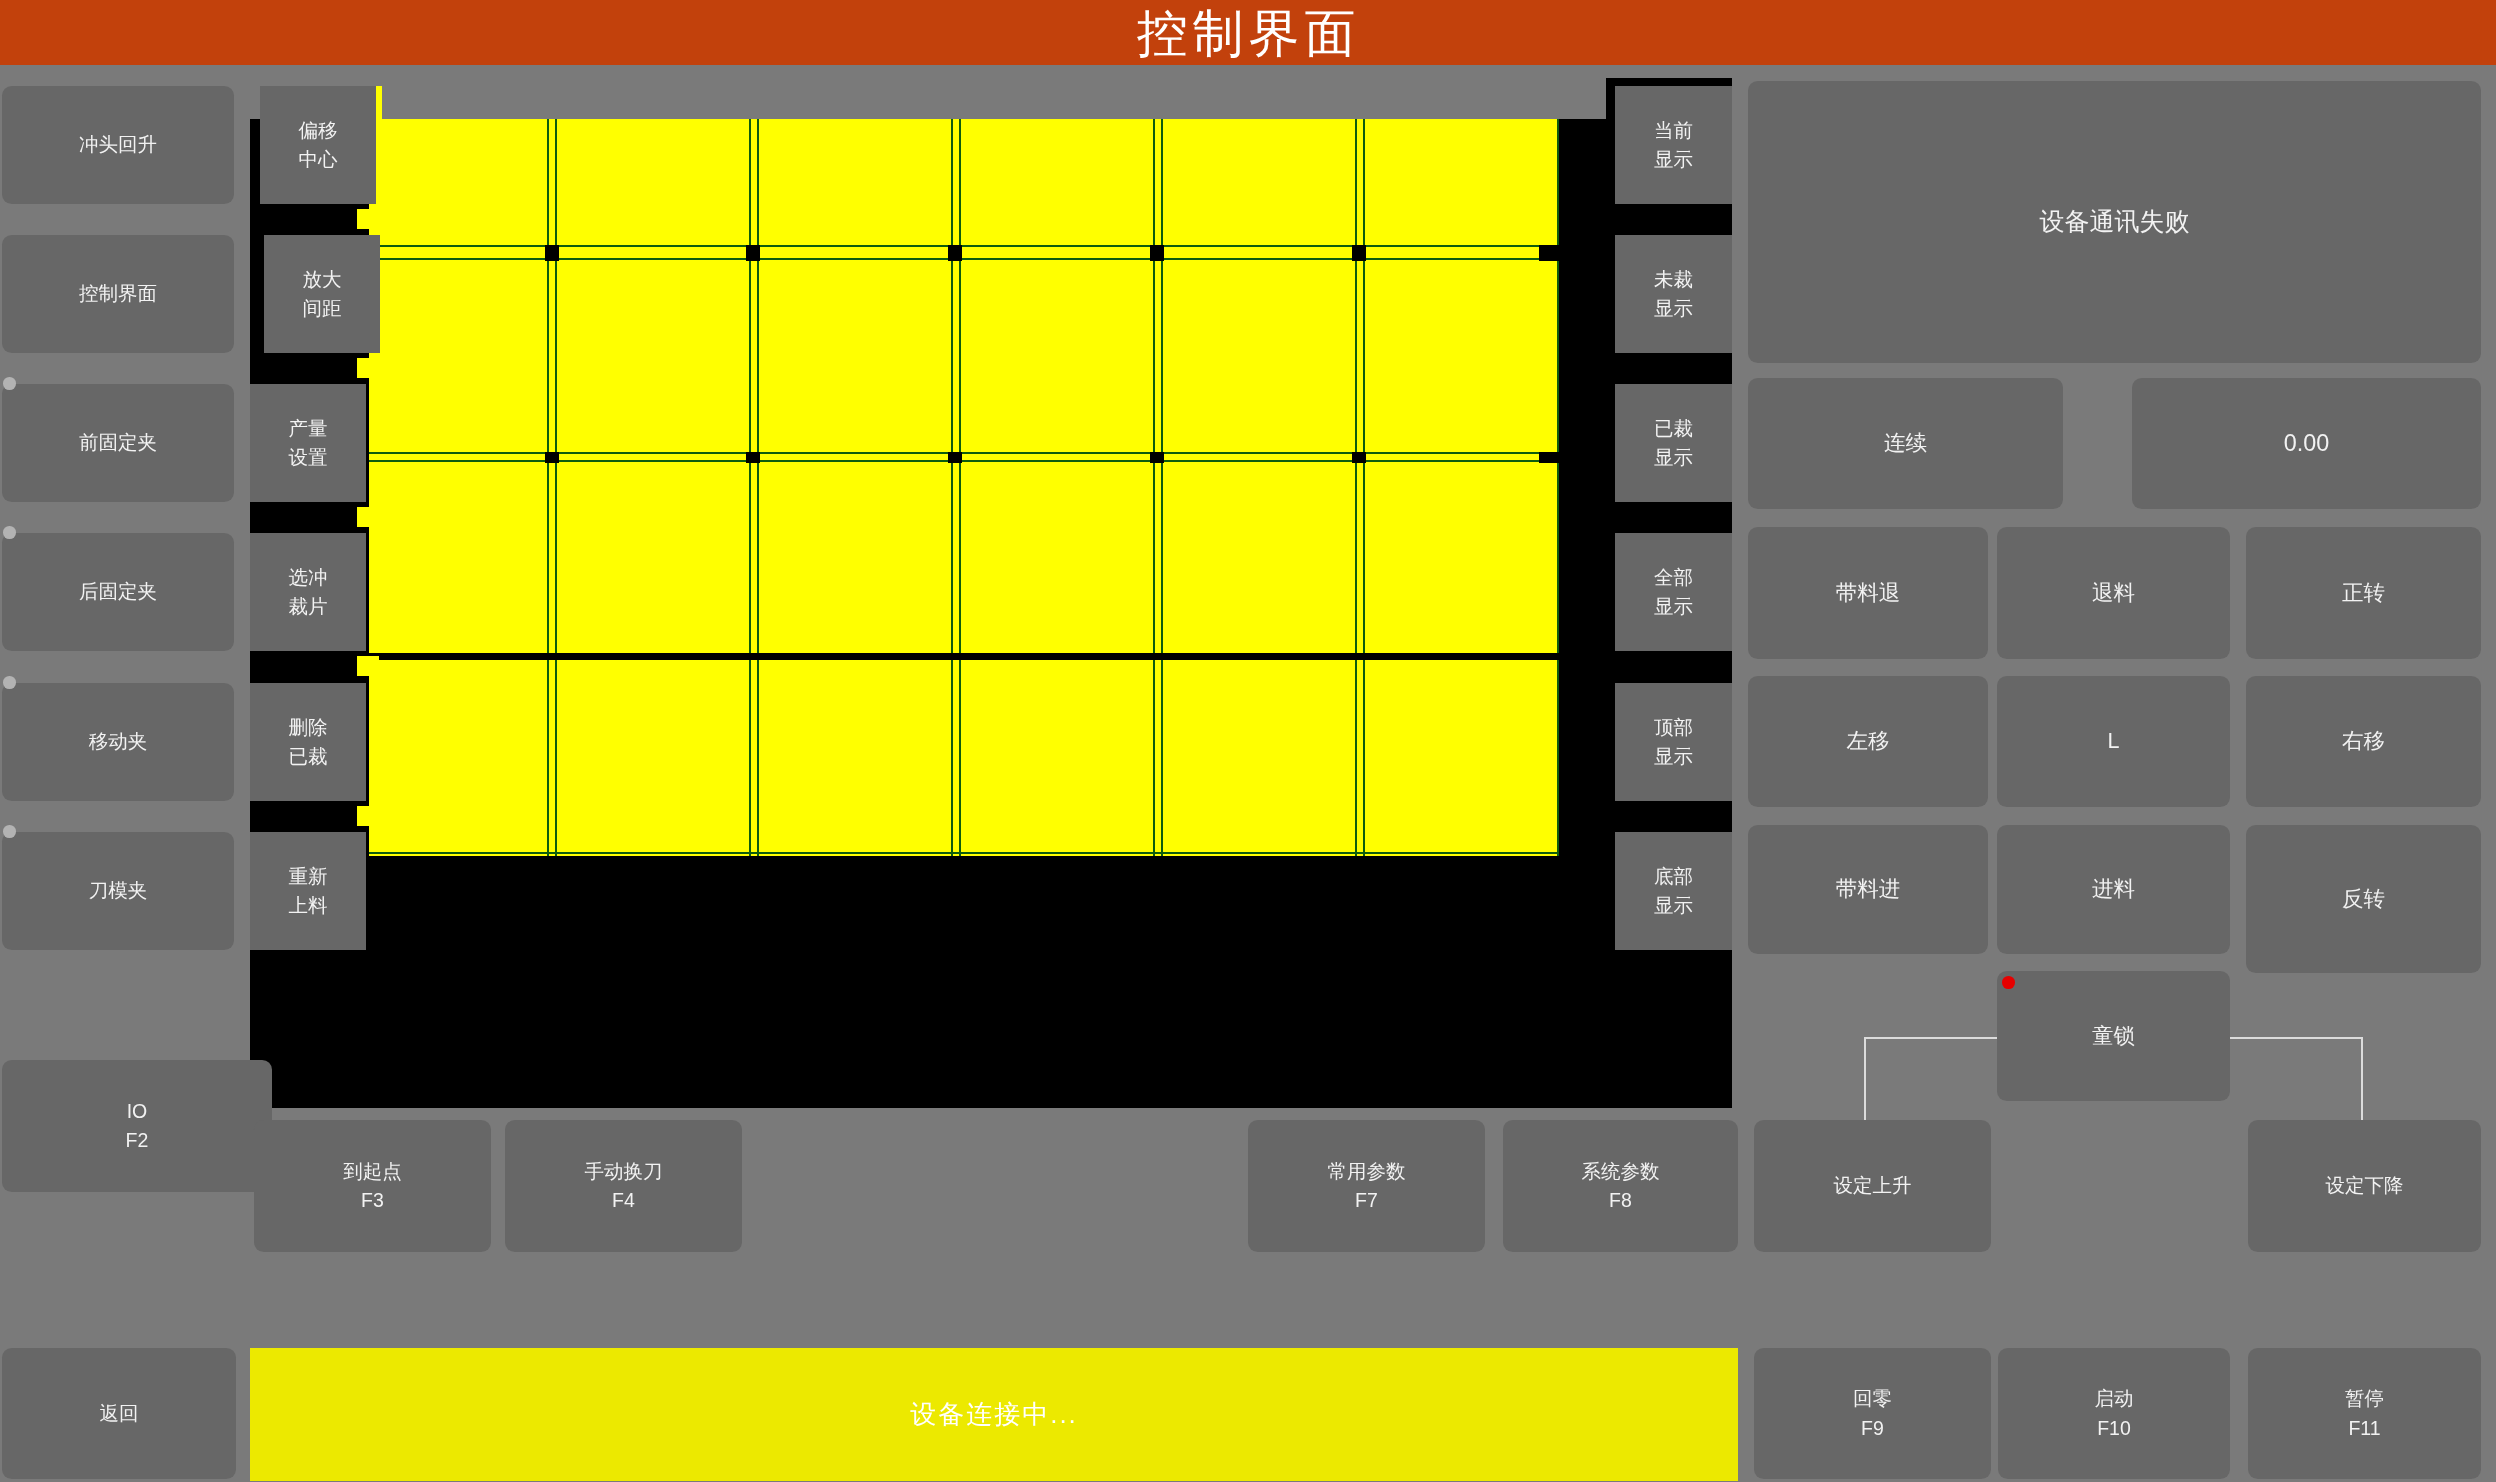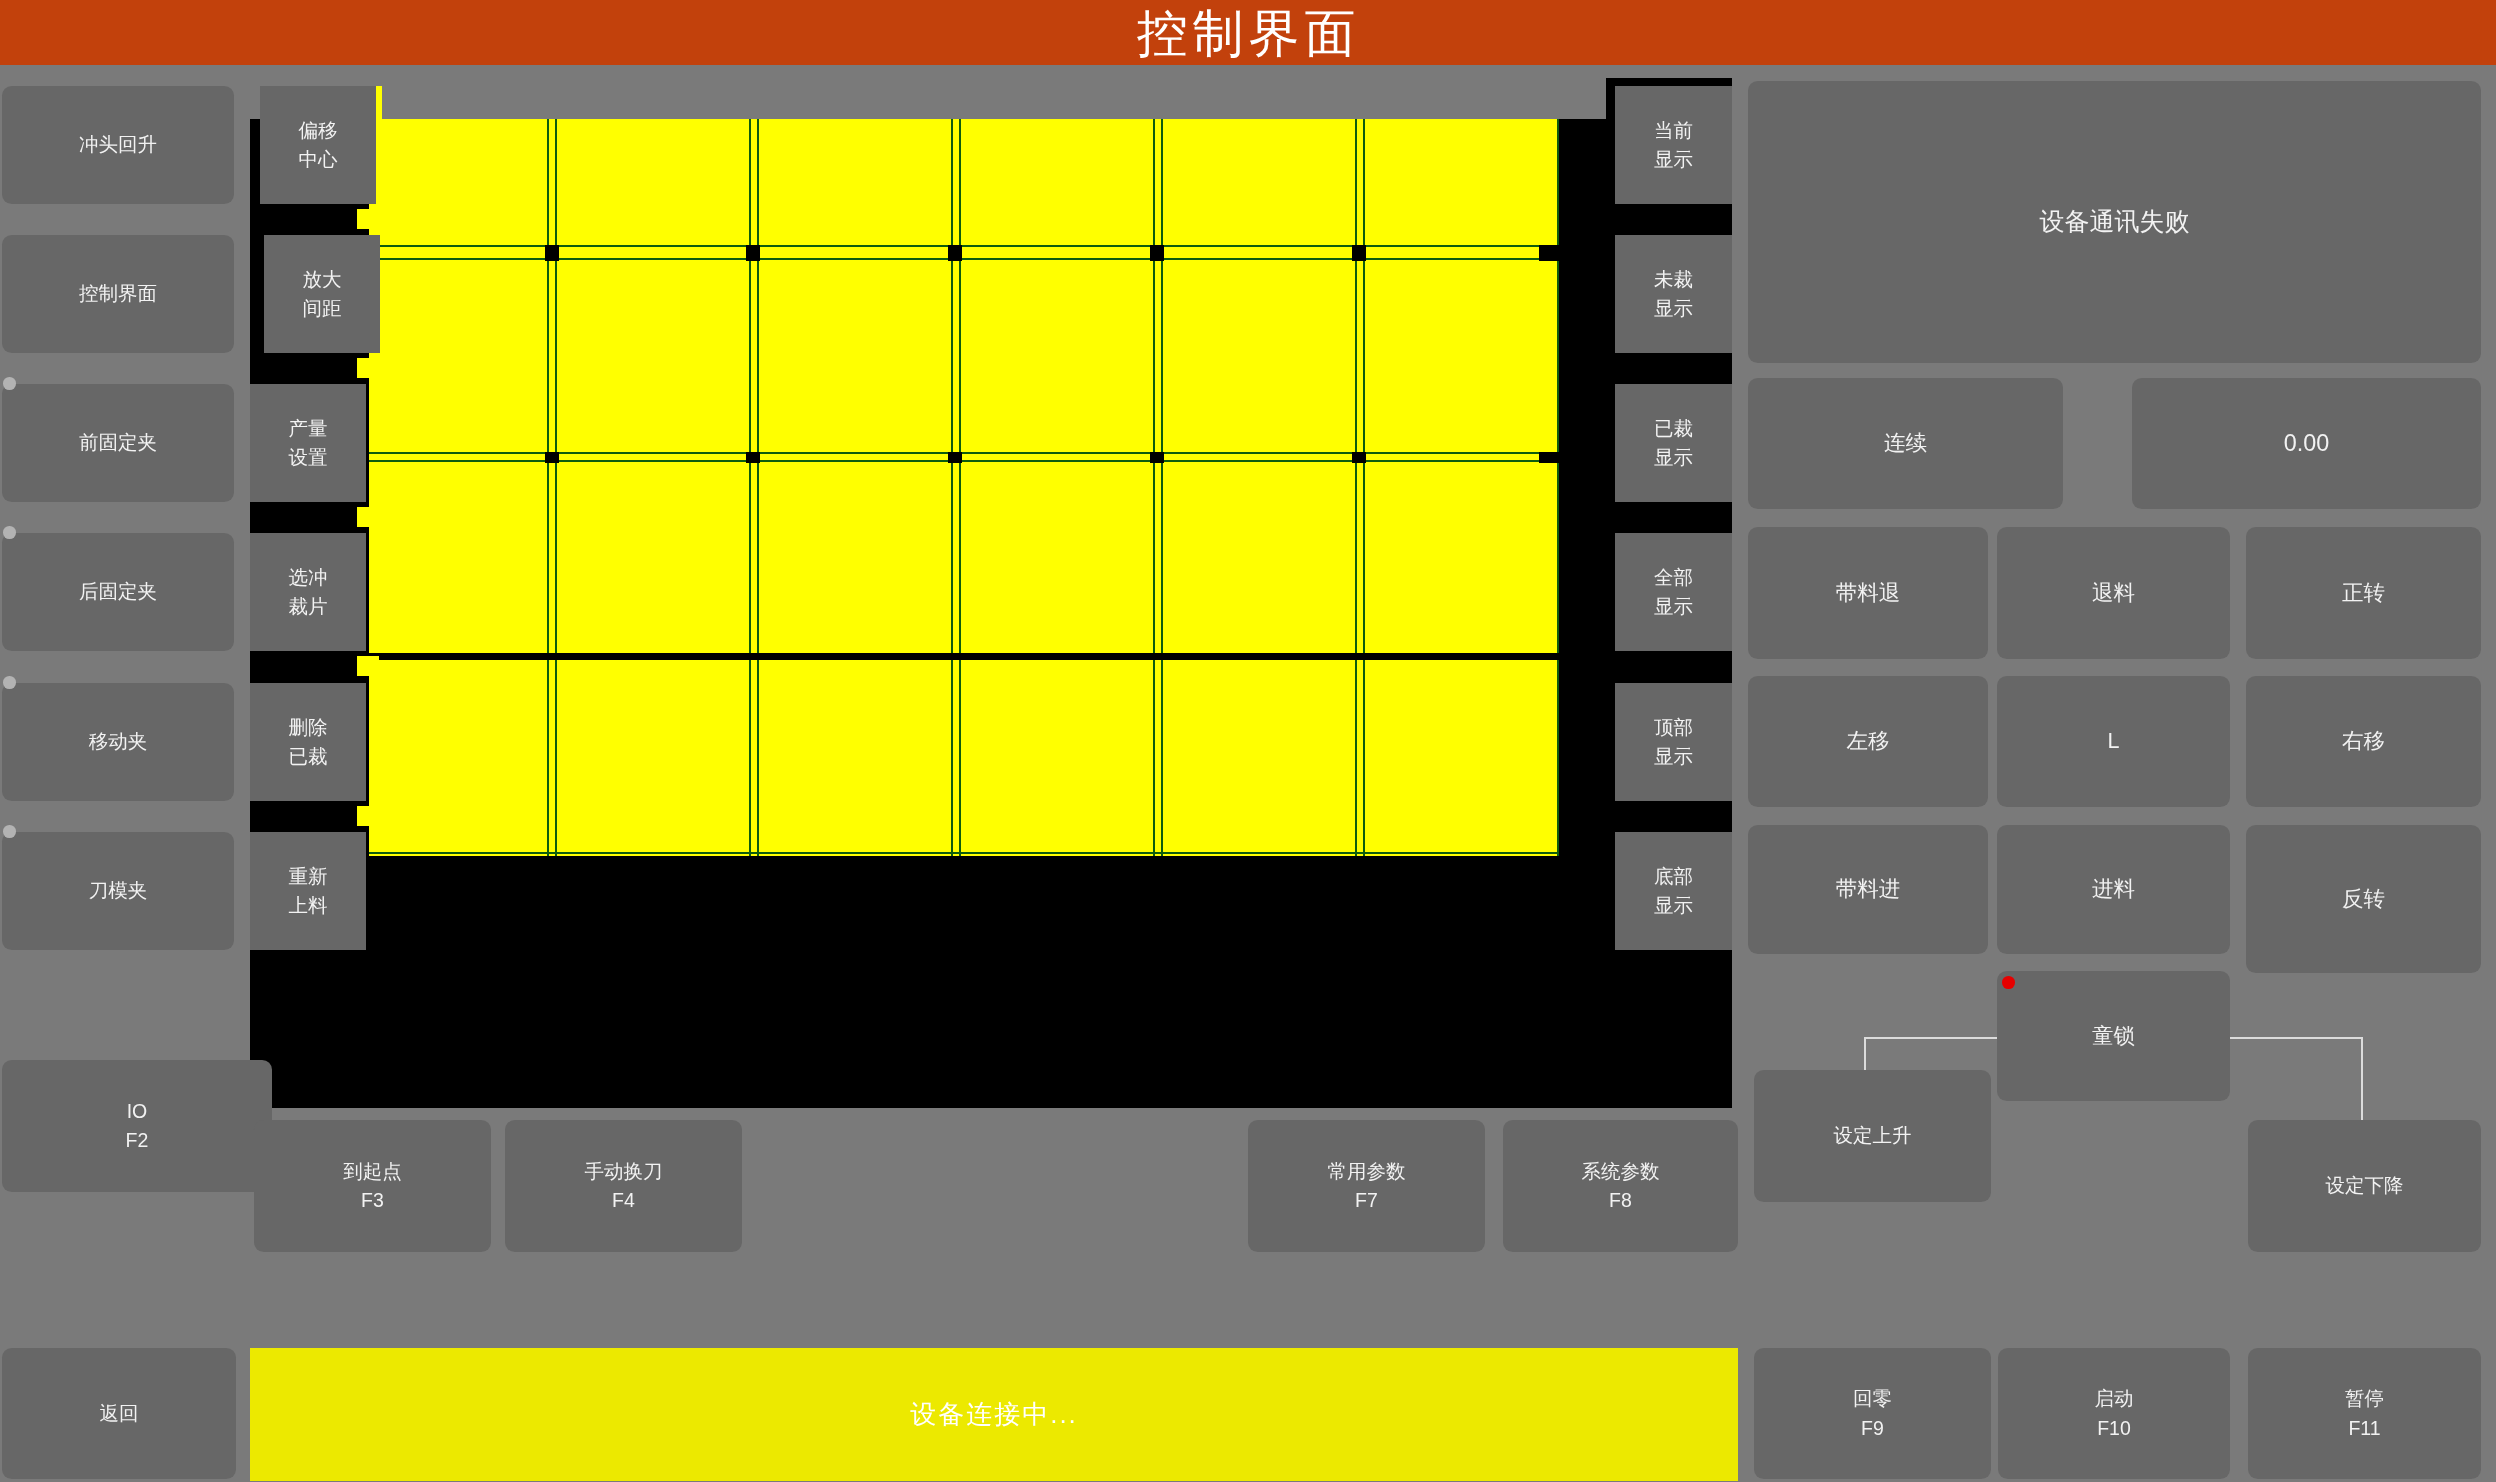--- a/index.html
+++ b/index.html
@@ -154,21 +154,21 @@
 <div class="btn" style="left:2px;top:1060px;width:270px;height:132px;"><span>IO
 F2</span></div>
 <div class="btn" style="left:254px;top:1120px;width:237px;height:132px;"><span>到起点
 F3</span></div>
 <div class="btn" style="left:505px;top:1120px;width:237px;height:132px;"><span>手动换刀
 F4</span></div>
 <div class="btn" style="left:1248px;top:1120px;width:237px;height:132px;"><span>常用参数
 F7</span></div>
 <div class="btn" style="left:1503px;top:1120px;width:235px;height:132px;justify-content:center;"><span>系统参数
 F8</span></div>
-<div class="btn" style="left:1754px;top:1070px;width:237px;height:132px;"><span>设定上升</span></div>
+<div class="btn" style="left:1754px;top:1120px;width:237px;height:132px;"><span>设定上升</span></div>
 <div class="btn" style="left:2248px;top:1120px;width:233px;height:132px;"><span>设定下降</span></div>
 
 <div class="btn" style="left:2px;top:1348px;width:234px;height:131px;"><span>返回</span></div>
 <div id="statusbar" class="abs">
     <span>设备连接中...</span>
   </div>
 <div class="btn" style="left:1754px;top:1348px;width:237px;height:131px;"><span>回零
 F9</span></div>
 <div class="btn" style="left:1998px;top:1348px;width:232px;height:131px;"><span>启动
 F10</span></div>

